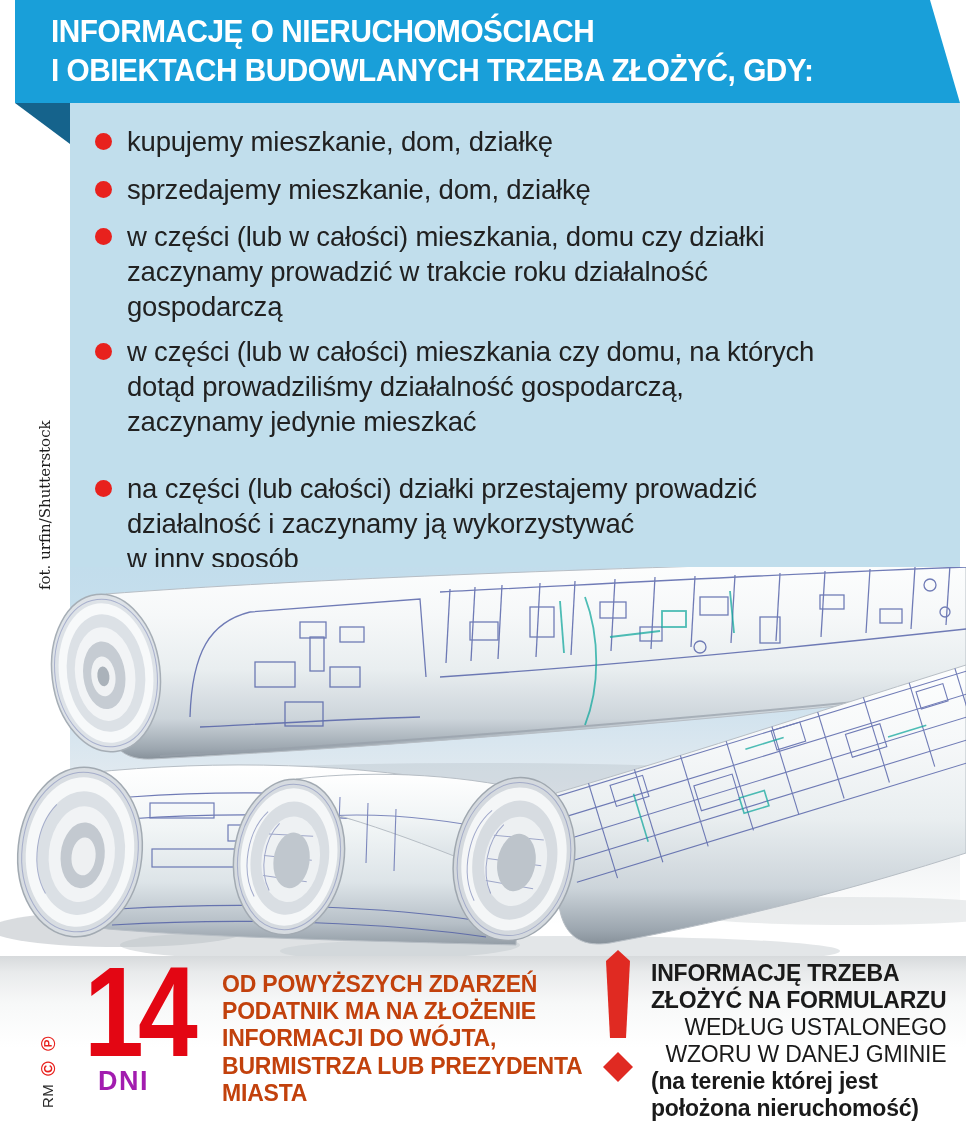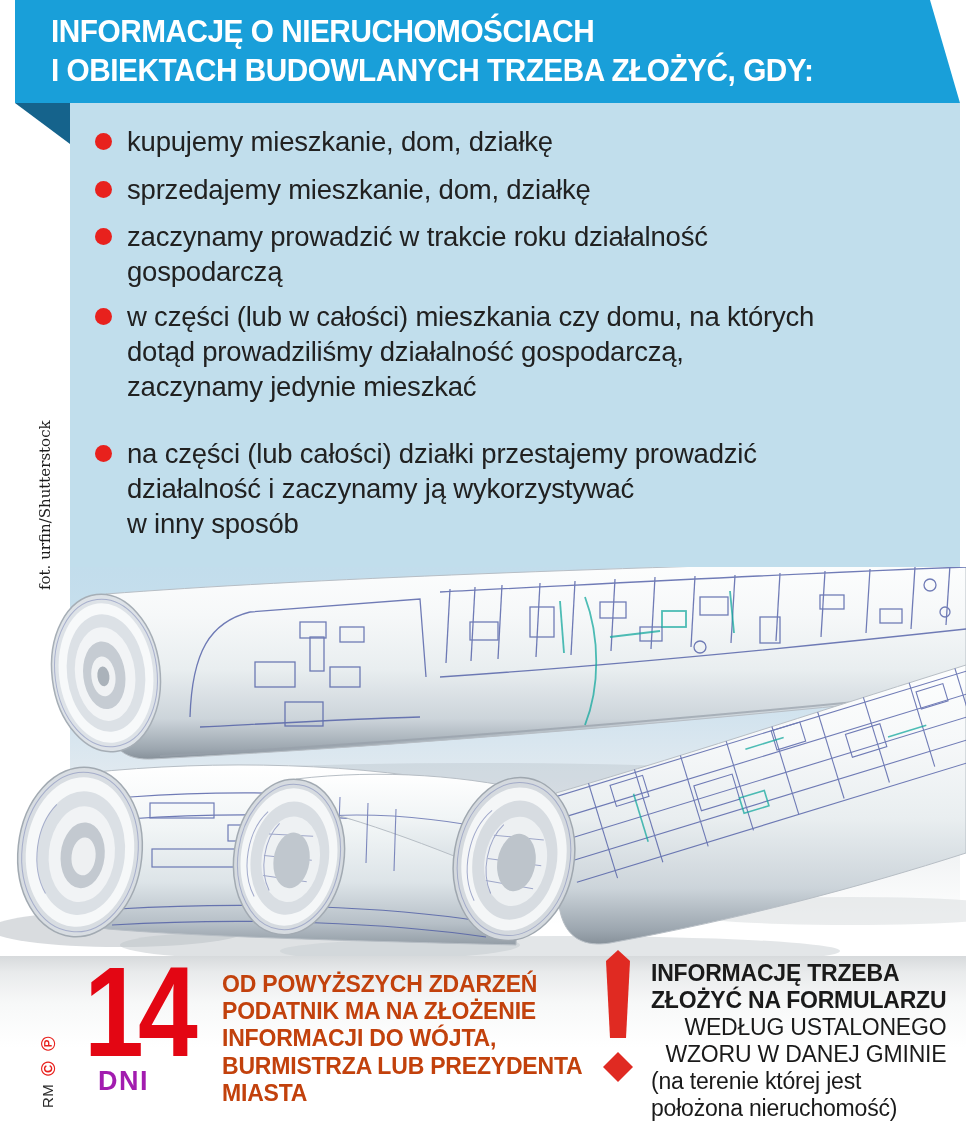--- a/index.html
+++ b/index.html
@@ -36,21 +36,21 @@
               color:#e30613;letter-spacing:-7px;transform:scaleX(.84);transform-origin:0 0;}
   .dni{left:98px;top:1066px;font-size:27px;font-weight:800;color:#a21caf;letter-spacing:1.5px;}
   .deadline-text{left:222px;top:971px;font-size:23px;line-height:27.2px;font-weight:700;
                  color:#c2410c;letter-spacing:-.2px;}
   .deadline-text span{display:block;}
   .excl{left:597px;top:950px;width:42px;height:142px;}
   .note-text{left:651px;top:960px;font-size:23px;line-height:27px;color:#1a1a1a;letter-spacing:-.2px;}
   .note-text span{display:block;}
   .w-heavy{font-weight:700;}
   .w-medium{font-weight:500;text-align:right;}
-  .w-bold{font-weight:400;}
+  .w-bold{font-weight:700;}
 
   
   .vert{transform:rotate(-90deg);transform-origin:0 0;white-space:nowrap;}
   .photo-credit{left:36px;top:590px;font-family:"DejaVu Serif",serif;font-size:15px;color:#1c1c1c;}
   .mark{font-size:20px;font-weight:700;color:#e8211d;}
   .p-mark{left:37px;top:1051px;}
   .c-mark{left:37px;top:1076px;}
   .author{left:39px;top:1108px;font-size:15px;color:#2a2a2a;letter-spacing:.5px;}
 </style>
 </head>
@@ -75,20 +75,21 @@
   </div>
   <div class="bullet-item mb12">
     <span class="dot"></span>
     <div class="txt">
         <span>sprzedajemy mieszkanie, dom, działkę</span>
       </div>
   </div>
   <div class="bullet-item mb10">
     <span class="dot"></span>
     <div class="txt">
+      <span>w części (lub w całości) mieszkania, domu czy działki</span>
       <span>zaczynamy prowadzić w trakcie roku działalność</span>
       <span>gospodarczą</span>
     </div>
   </div>
   <div class="bullet-item mb16">
     <span class="dot"></span>
     <div class="txt">
       <span>w części (lub w całości) mieszkania czy domu, na których</span>
       <span>dotąd prowadziliśmy działalność gospodarczą,</span>
       <span>zaczynamy jedynie mieszkać</span>

